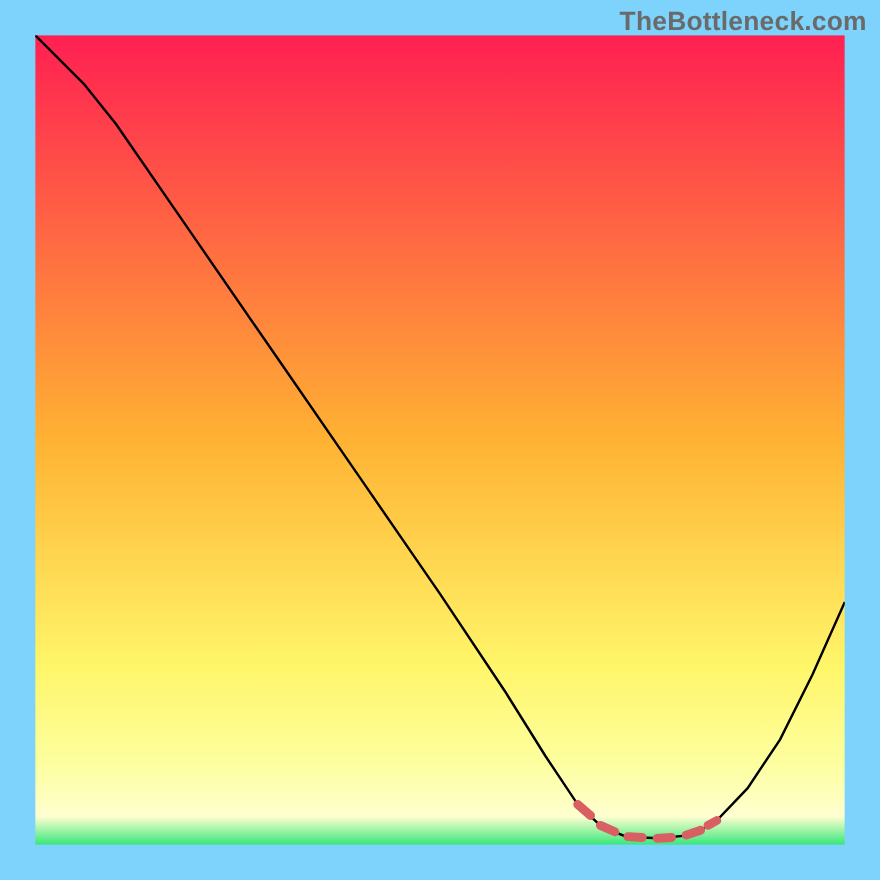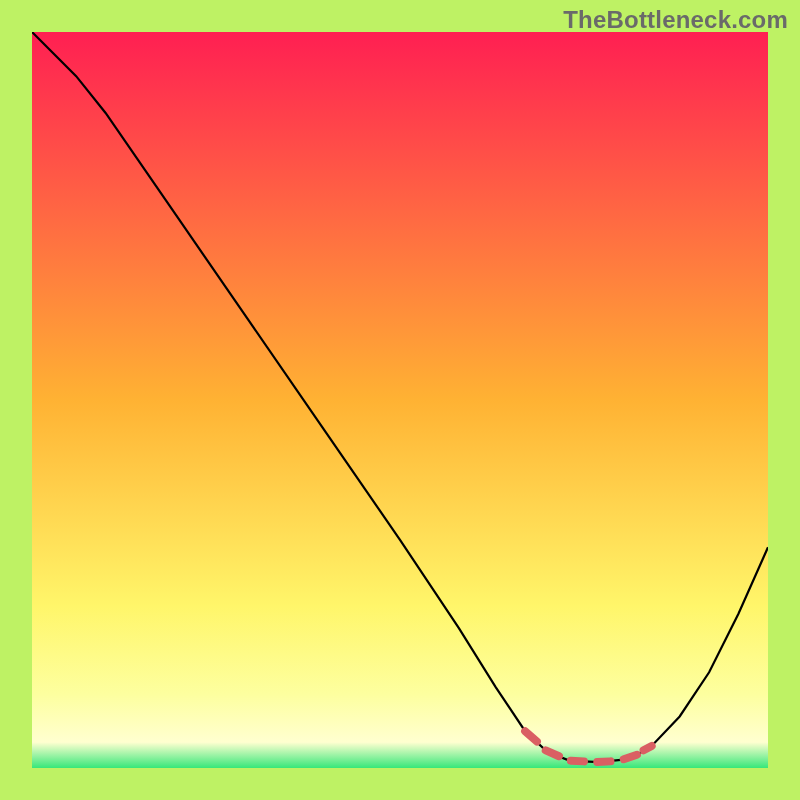--- a/index.html
+++ b/index.html
@@ -1,17 +1,17 @@
 <!DOCTYPE html>
 <html><head>
 <meta charset="utf-8">
 <style>
   * { margin: 0; padding: 0; box-sizing: border-box; }
   html, body { width: 800px; height: 800px; overflow: hidden; background: #000; }
-  .frame { position: relative; width: 800px; height: 800px; background: #bef264; }
+  .frame { position: relative; width: 800px; height: 800px; background: #7dd3fc; }
   .watermark {
     position: absolute;
     top: 6px;
     right: 12px;
     font-family: Arial, Helvetica, sans-serif;
     font-size: 24px;
     font-weight: 600;
     color: #6a6a6a;
     letter-spacing: 0.2px;
   }

